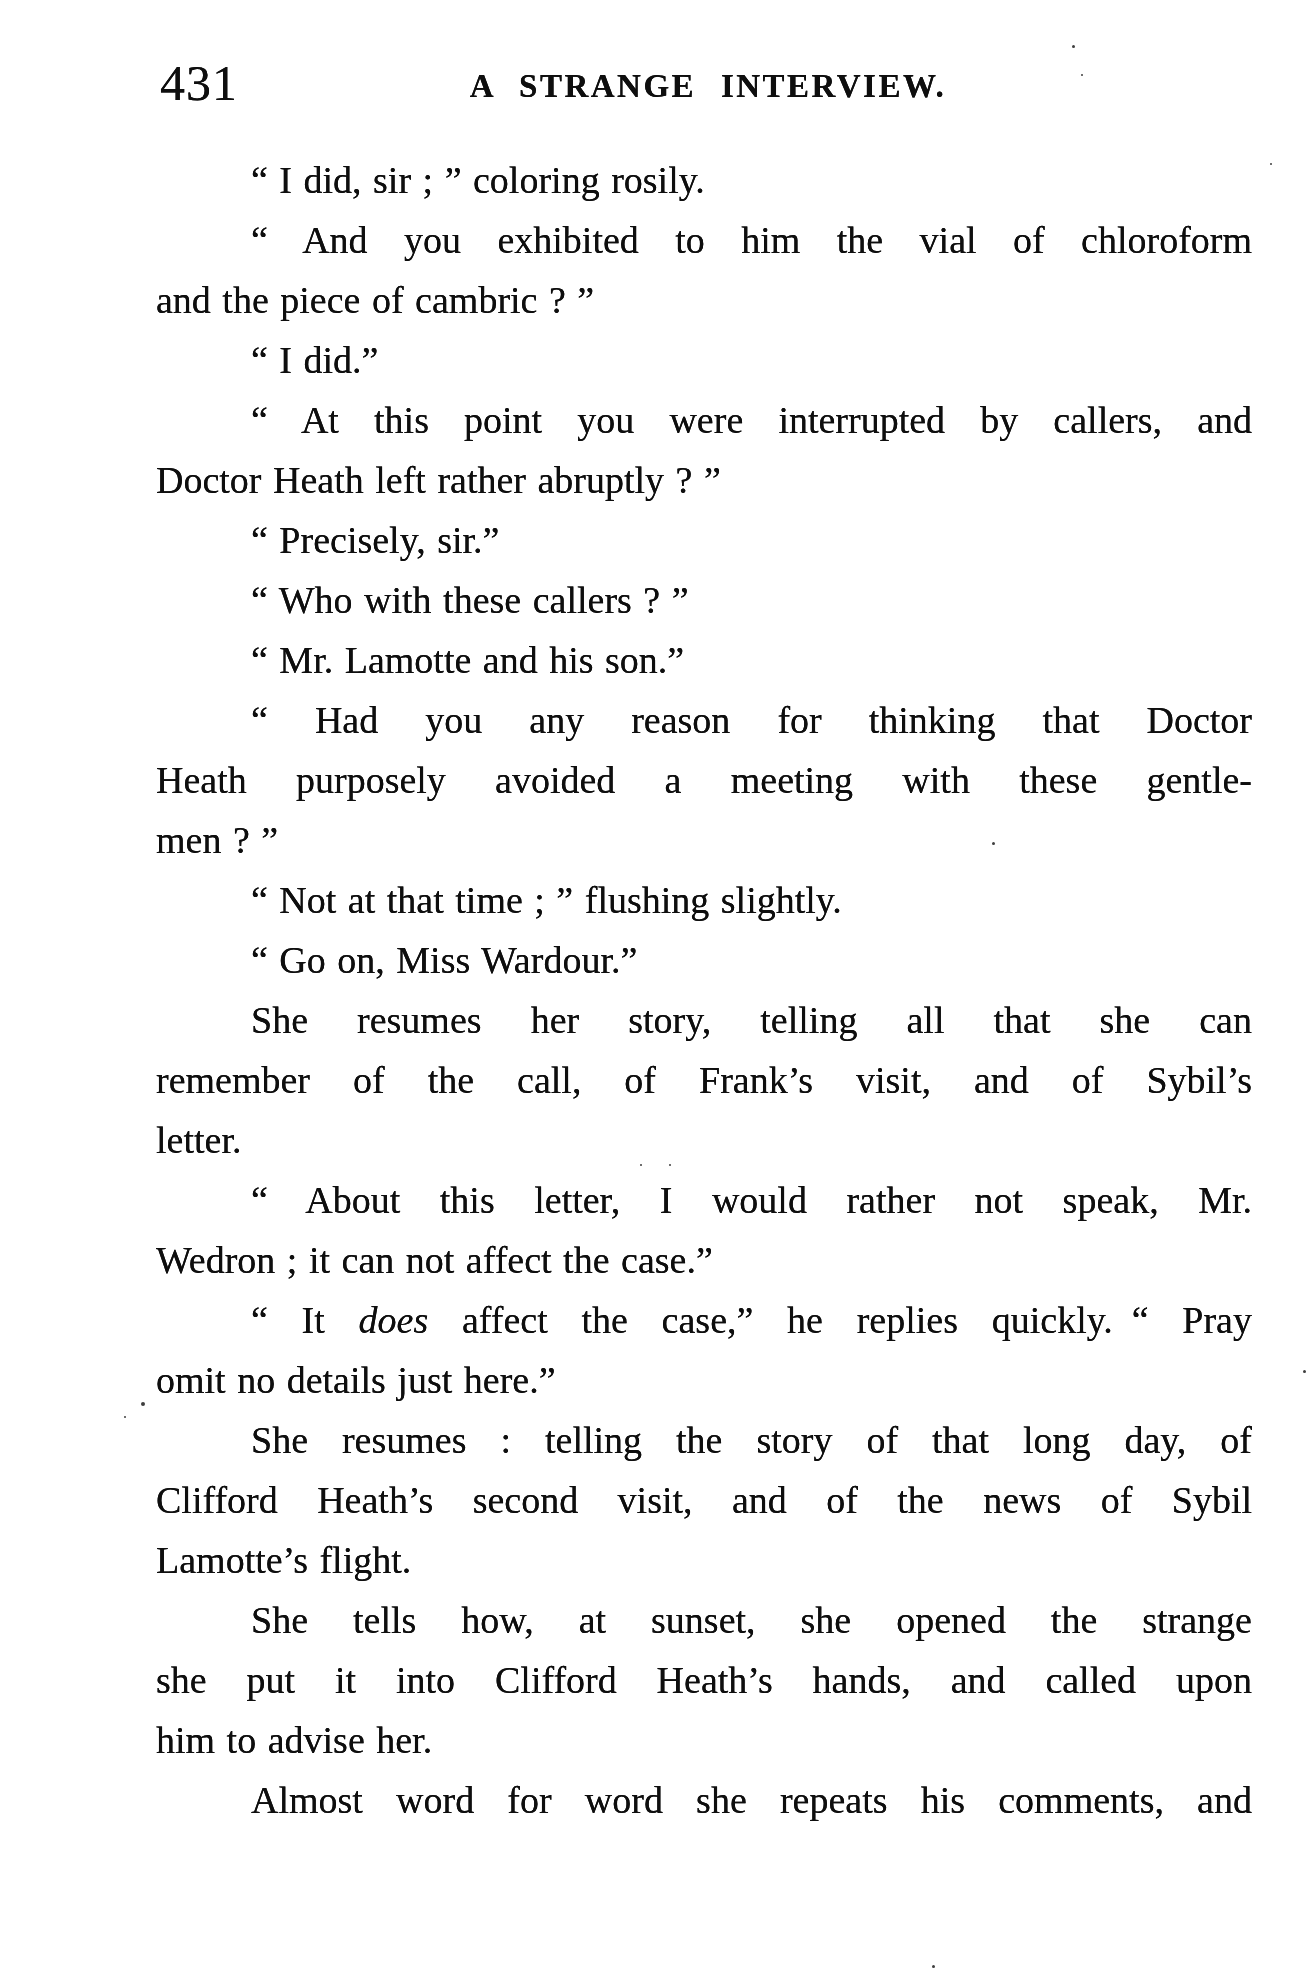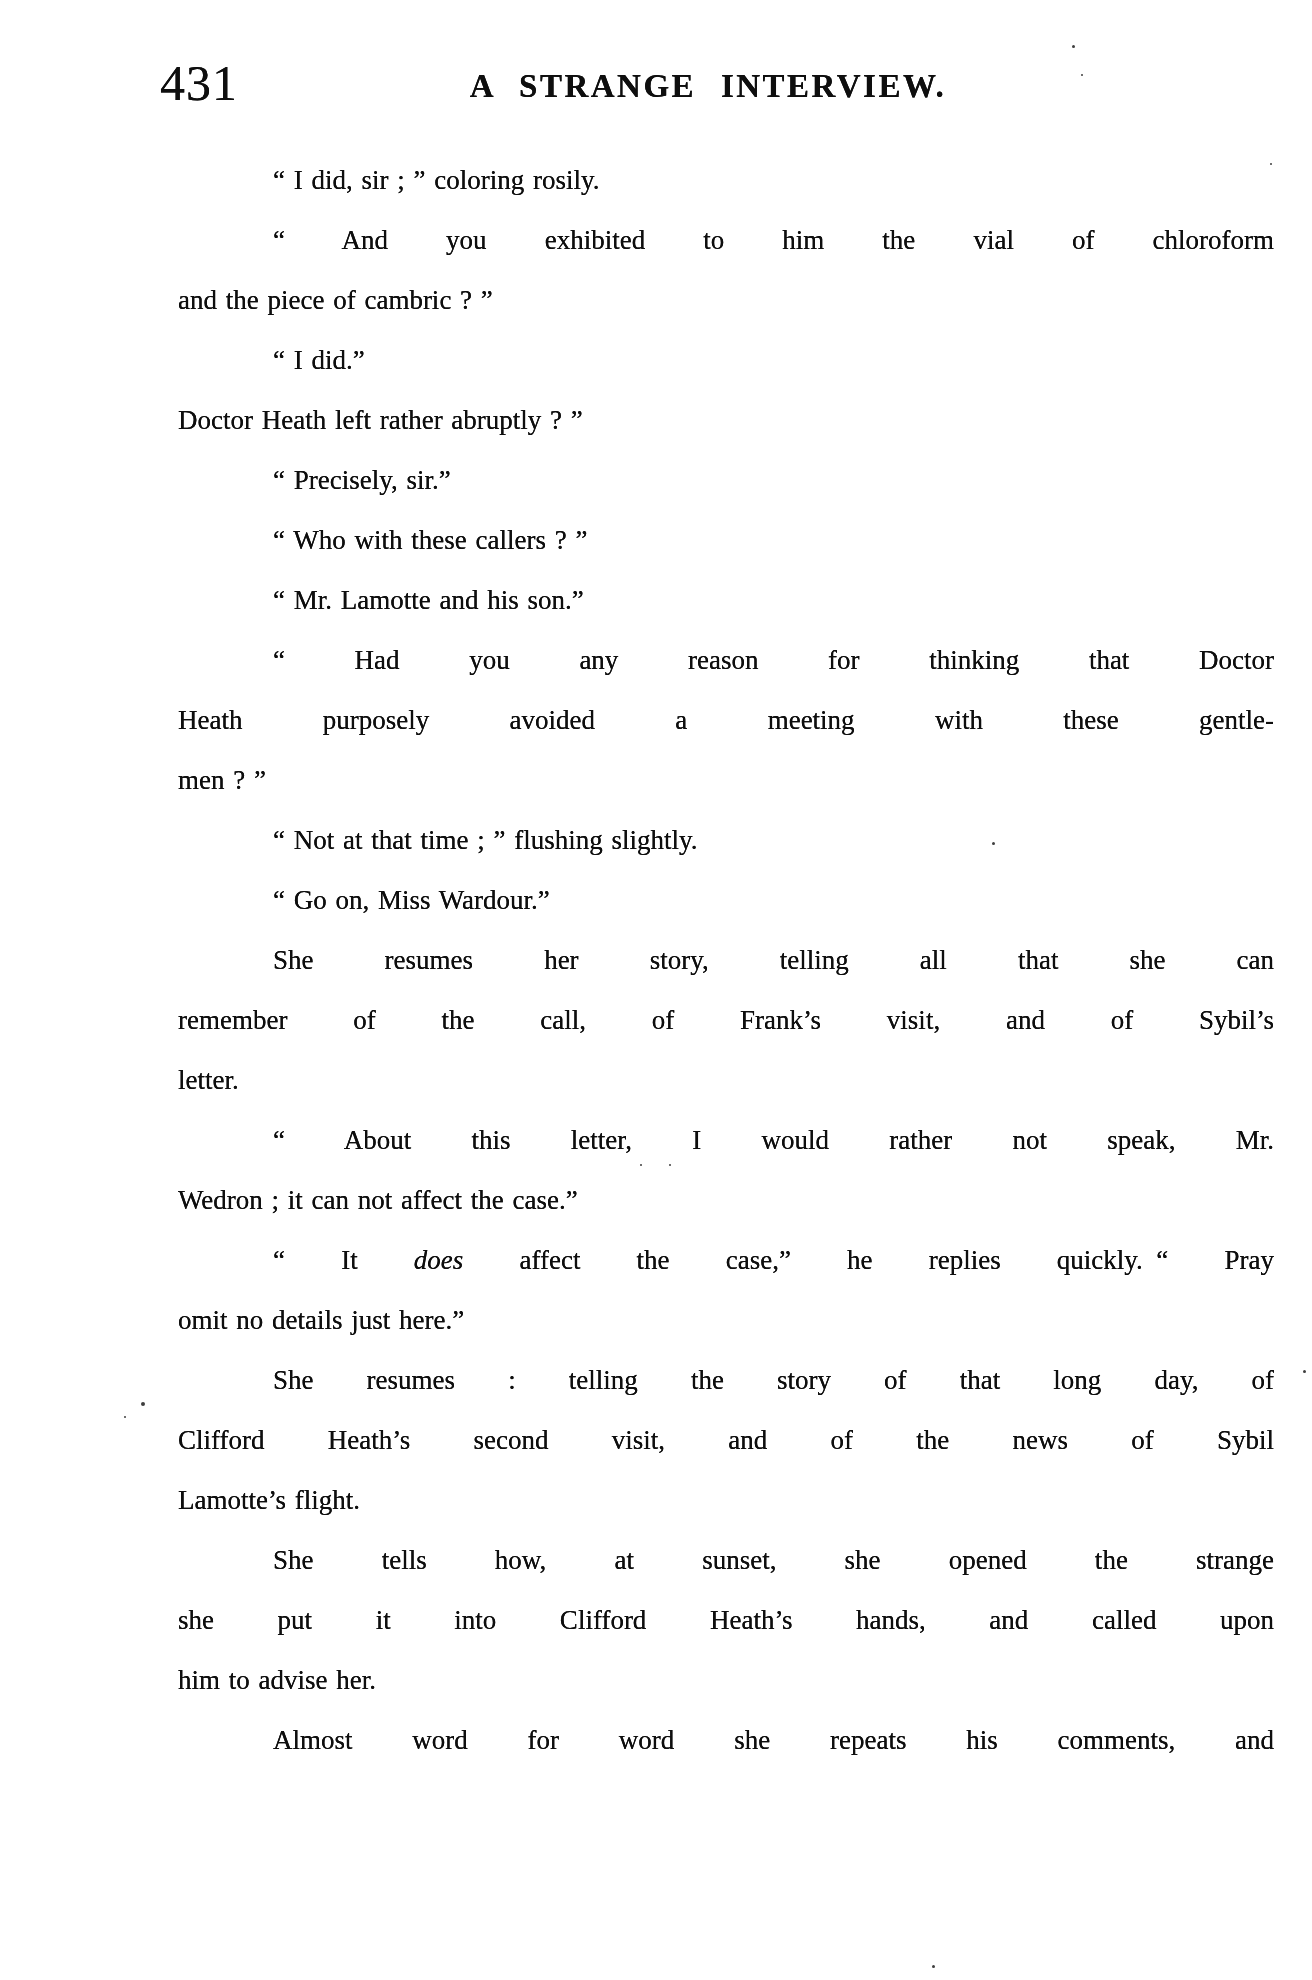--- a/index.html
+++ b/index.html
@@ -31,22 +31,22 @@
     position: absolute;
     top: 54px; left: 160px; width: 1096px;
     text-align: left;
     font-size: 50px;
     letter-spacing: 1px;
     text-shadow: 0 0 0.5px currentColor;
   }
   
   .text-block {
     position: absolute;
-    left: 178px; top: 150px; width: 1096px;
-    font-size: 27px;
+    left: 156px; top: 150px; width: 1096px;
+    font-size: 38px;
     line-height: 60px;
     text-shadow: 0 0 0.45px currentColor;
   }
   .para { margin: 0; padding: 0; }
   .line {
     height: 60px;
     overflow: hidden;
     text-align: left;
     word-spacing: 2px;
     text-justify: inter-word;
@@ -79,20 +79,21 @@
         <div class="line indent"><span>“ I did, sir ; ” coloring rosily.</span></div>
       </div>
       <div class="para">
         <div class="line indent justify"><span>“ And you exhibited to him the vial of chloroform</span></div>
         <div class="line"><span>and the piece of cambric ? ”</span></div>
       </div>
       <div class="para">
         <div class="line indent"><span>“ I did.”</span></div>
       </div>
       <div class="para">
+        <div class="line indent justify"><span>“ At this point you were interrupted by callers, and</span></div>
         <div class="line"><span>Doctor Heath left rather abruptly ? ”</span></div>
       </div>
       <div class="para">
         <div class="line indent"><span>“ Precisely, sir.”</span></div>
       </div>
       <div class="para">
         <div class="line indent"><span>“ Who with these callers ? ”</span></div>
       </div>
       <div class="para">
         <div class="line indent"><span>“ Mr. Lamotte and his son.”</span></div>

